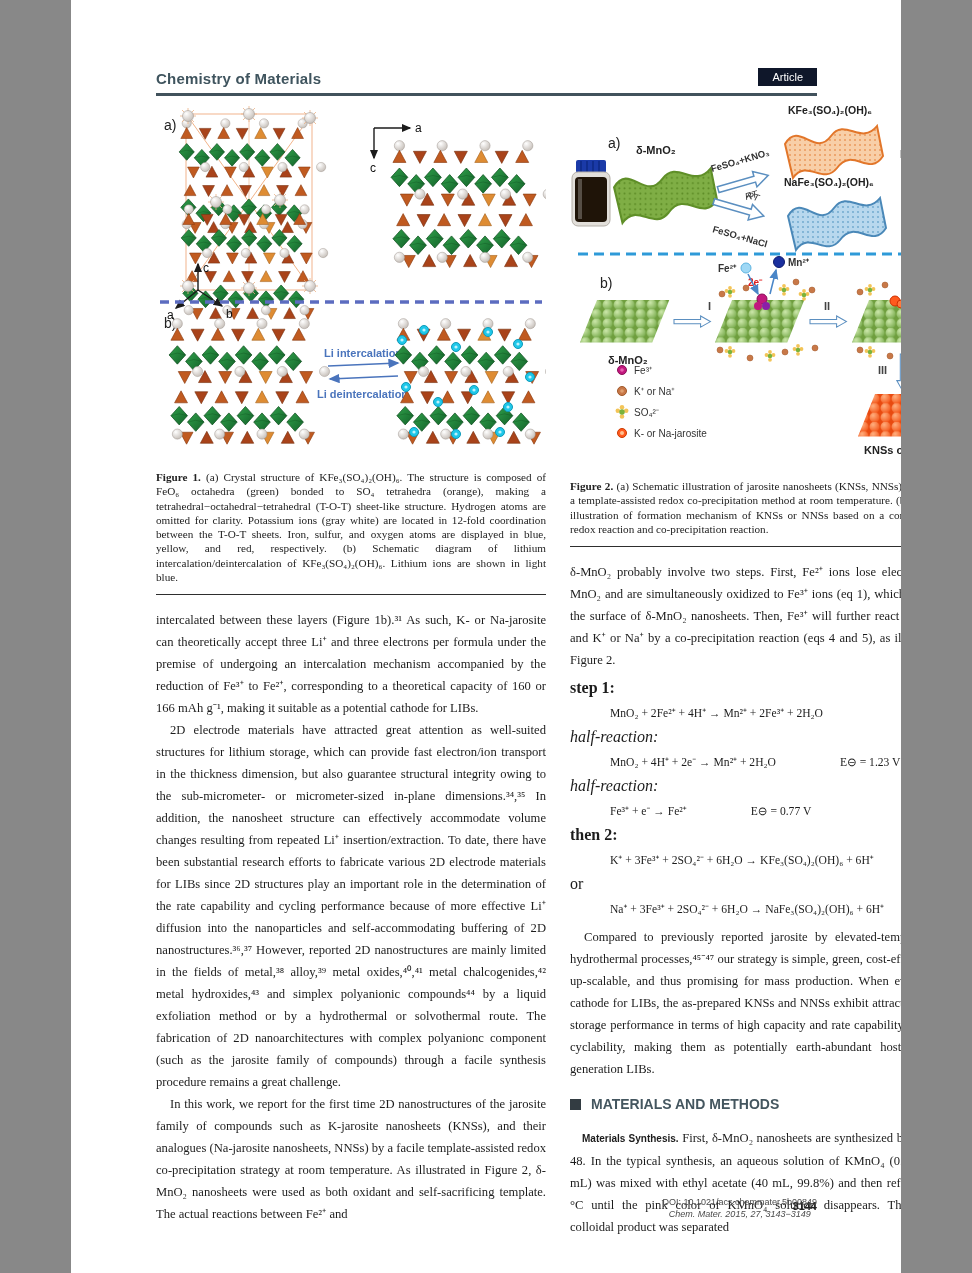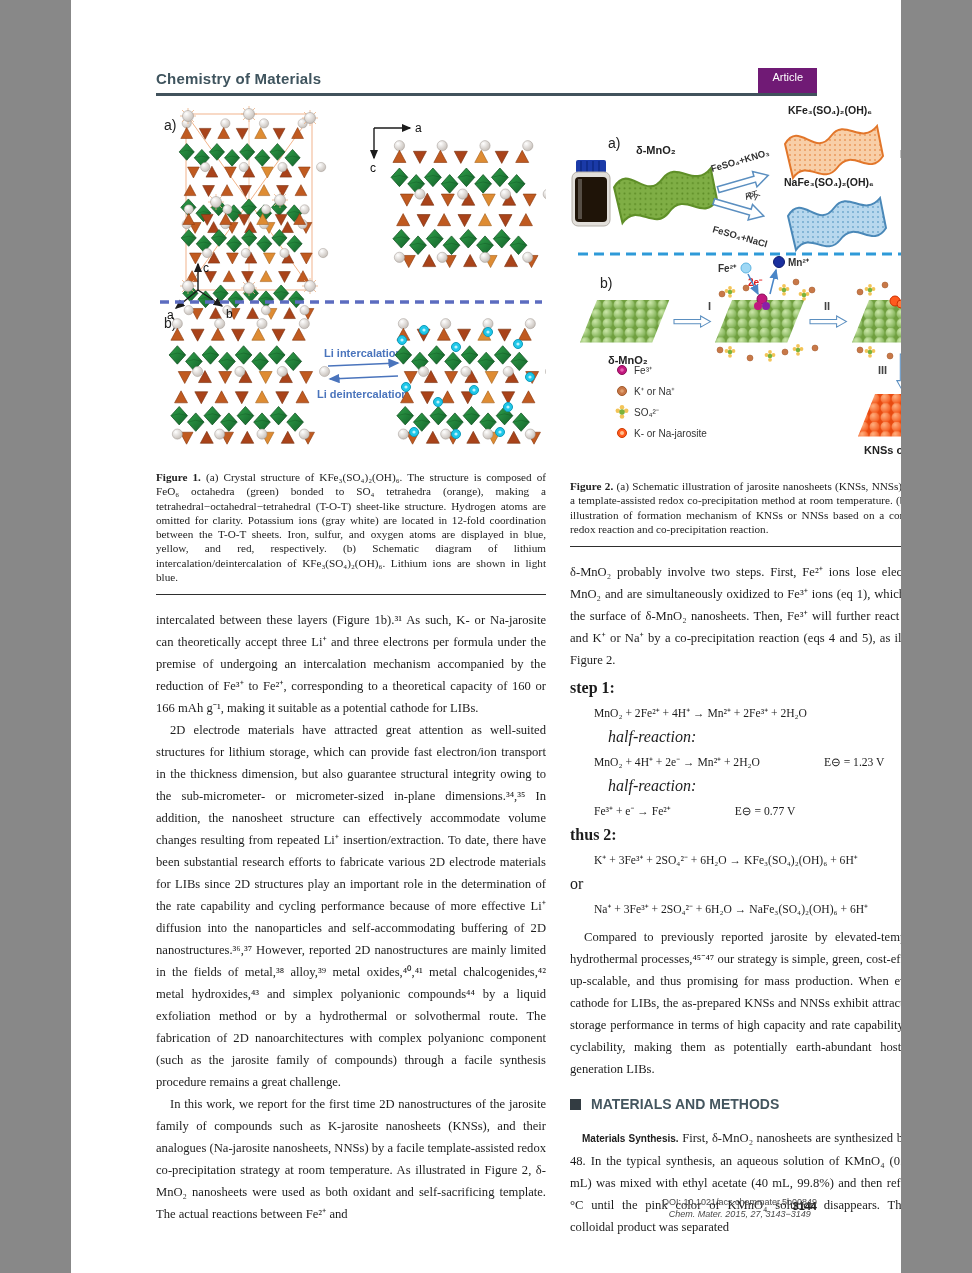--- a/index.html
+++ b/index.html
@@ -2,38 +2,38 @@
 <html><head>
 <meta charset="utf-8">
 <style>
   html,body{margin:0;padding:0;background:#888;}
   .page{position:relative;width:830px;height:1273px;background:#ffffff;margin:0 auto;
         font-family:"Liberation Serif",serif;color:#1c1c1c;overflow:hidden;}
   
   .header{position:absolute;left:85px;right:84px;top:70px;height:26px;}
   .journal{font-family:"Liberation Sans",sans-serif;font-weight:bold;font-size:15px;
            color:#3f545e;letter-spacing:.2px;}
-  .badge{position:absolute;right:0;top:-2px;background:#701a75;color:#fff;
-         font-family:"Liberation Sans",sans-serif;font-size:11px;padding:3px 14px 12px;}
+  .badge{position:absolute;right:0;top:-2px;background:#0f172a;color:#fff;
+         font-family:"Liberation Sans",sans-serif;font-size:11px;padding:3px 14px 3px;}
   .header-rule{position:absolute;left:85px;right:84px;top:93px;border-top:3px solid #41525c;}
   
   .columns{position:absolute;left:85px;top:102px;width:803px;display:flex;gap:24px;}
   .col{width:390px;}
   .col-right{width:389px;}
   figure{margin:0;padding:0;}
   .caption{font-size:11.2px;line-height:14.3px;text-align:justify;margin-top:8px;color:#222;}
   .caption .flabel{font-weight:bold;}
   .cap-rule{border:none;border-top:1.5px solid #2e2e2e;margin:10px 0 14px;}
   p.body{font-size:12.6px;line-height:22px;text-align:justify;margin:0;}
   p.indent{text-indent:14px;}
   .lead{font-family:"Liberation Sans",sans-serif;font-weight:bold;font-size:10px;}
   
   .eq-label{font-size:16px;font-weight:bold;margin:8px 0 2px;}
-  .eq-label.it{font-weight:normal;font-style:italic;margin-left:38px;}
-  .eq-row{display:flex;font-size:11.6px;padding-left:24px;margin:8px 0;align-items:baseline;}
+  .eq-label.it{font-weight:normal;font-style:italic;}
+  .eq-row{display:flex;font-size:11.6px;padding-left:24px;margin:8px 16px;align-items:baseline;}
   .eq-pot{margin-left:64px;white-space:nowrap;}
   .eq-num{margin-left:auto;}
   .section-head{font-family:"Liberation Sans",sans-serif;font-weight:bold;font-size:14px;
                 color:#44565f;margin:16px 0 15px;display:flex;align-items:center;gap:10px;}
   .section-head .sq{width:11px;height:11px;background:#333c42;display:inline-block;flex:none;}
   
   .footer-page{position:absolute;left:85px;right:84px;top:1200px;text-align:right;
                font-family:"Liberation Sans",sans-serif;font-weight:bold;font-size:11px;color:#222;}
   .footer-right{position:absolute;right:84px;top:1197px;text-align:center;
                 font-family:"Liberation Sans",sans-serif;font-size:9px;color:#4a4a4a;line-height:11.5px;}
@@ -421,21 +421,21 @@
         <span>MnO₂ + 4H⁺ + 2e⁻ → Mn²⁺ + 2H₂O</span>
         <span class="eq-pot">E⊖ = 1.23 V</span>
         <span class="eq-num">(2)</span>
       </div>
       <div class="eq-label it">half-reaction:</div>
       <div class="eq-row">
         <span>Fe³⁺ + e⁻ → Fe²⁺</span>
         <span class="eq-pot">E⊖ = 0.77 V</span>
         <span class="eq-num">(3)</span>
       </div>
-      <div class="eq-label">thus 2:</div>
+      <div class="eq-label">then 2:</div>
       <div class="eq-row">
         <span>K⁺ + 3Fe³⁺ + 2SO₄²⁻ + 6H₂O → KFe₃(SO₄)₂(OH)₆ + 6H⁺</span>
         <span class="eq-num">(4)</span>
       </div>
       <div class="eq-label" style="font-weight:normal">or</div>
       <div class="eq-row">
         <span>Na⁺ + 3Fe³⁺ + 2SO₄²⁻ + 6H₂O → NaFe₃(SO₄)₂(OH)₆ + 6H⁺</span>
         <span class="eq-num">(5)</span>
       </div>
 

